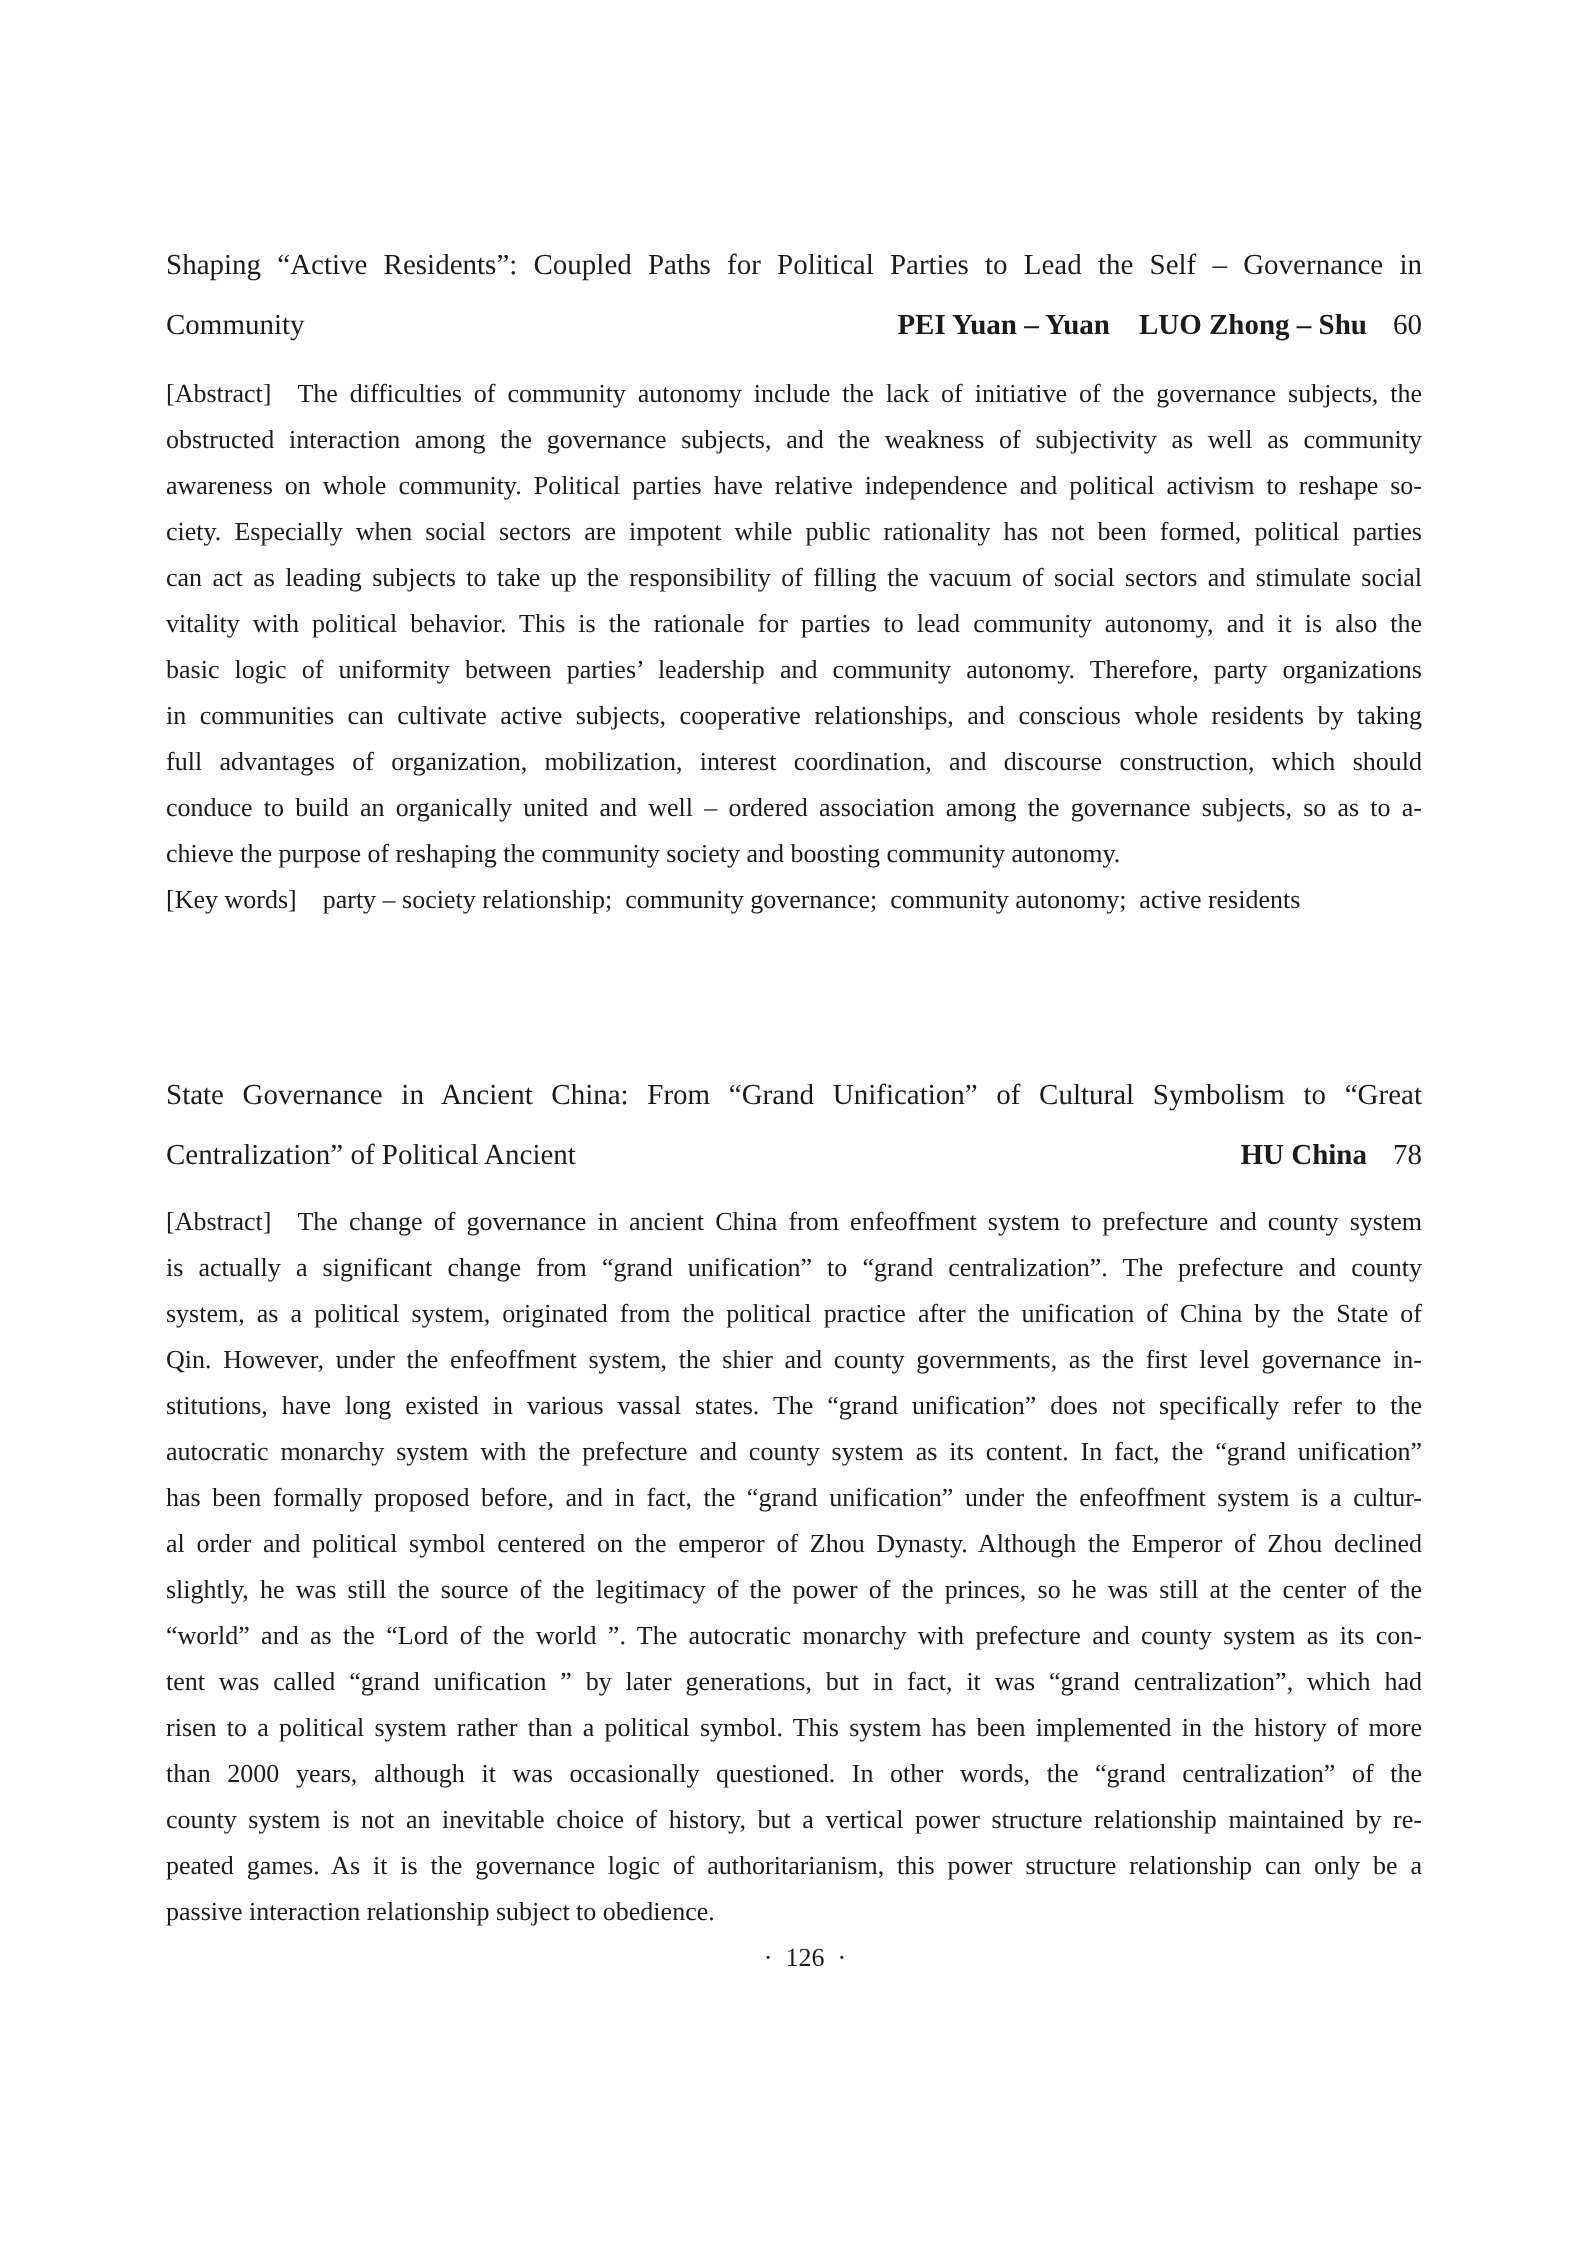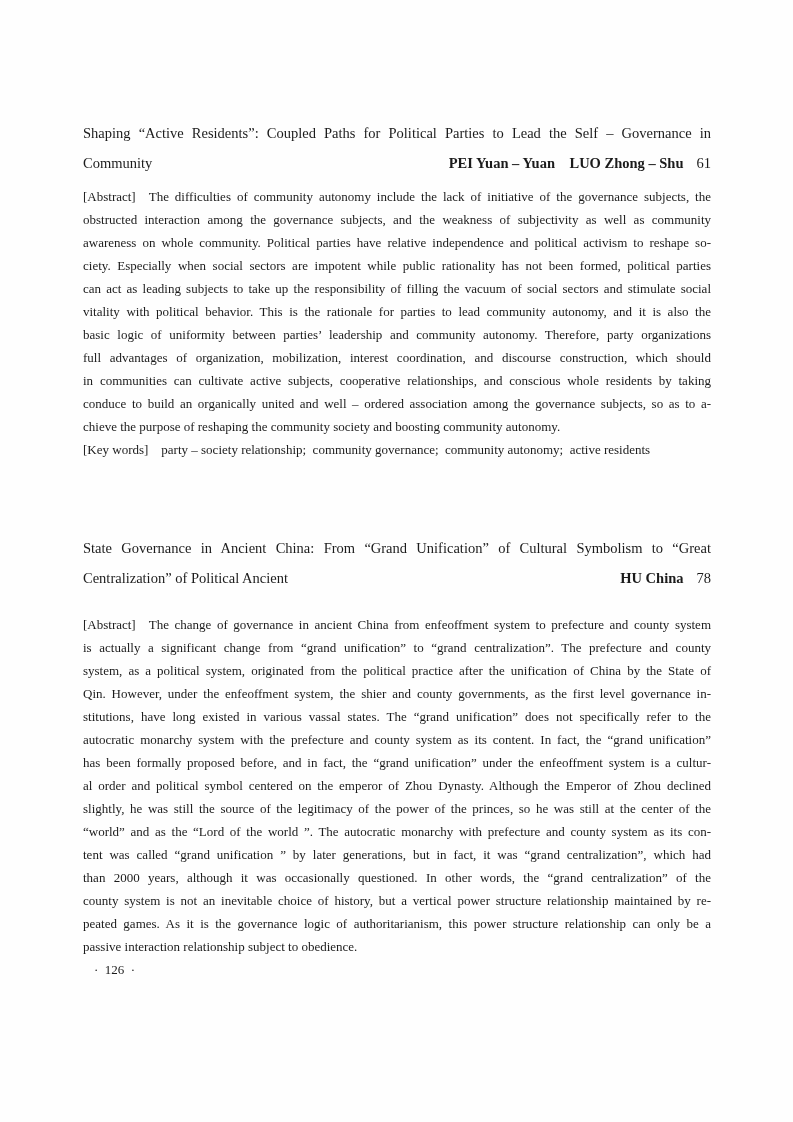--- a/index.html
+++ b/index.html
@@ -44,55 +44,55 @@
   .line {
     font-size: 13px;
     line-height: 23px;
     text-align: justify;
     text-align-last: justify;
   }
   .lines-block > .line:last-child { text-align-last: left; }
   
   .article + .article { margin-top: 72px; }
   .article .title-block { margin-bottom: 0; }
-  .article:nth-child(2) .abstract-block { margin-top: 20px; }
+  .article:nth-child(2) .abstract-block { margin-top: 6px; }
   
   .footer {
     font-size: 13px;
     line-height: 23px;
     padding-left: 11px;
-    text-align: left;
+    text-align: center;
   }
 </style>
 </head>
 <body>
 
 <div class="page">
   <div class="content">
 
     <section class="article">
       <div class="title-block">
         <div class="title-line1">Shaping “Active Residents”: Coupled Paths for Political Parties to Lead the Self – Governance in</div>
         <div class="title-line2">
           <span>Community</span>
           <span>
-            <span class="authors">PEI Yuan – Yuan LUO Zhong – Shu</span><span class="pageno">61</span>
+            <span class="authors">PEI Yuan – Yuan LUO Zhong – Shu</span><span class="pageno">60</span>
           </span>
         </div>
       </div>
       <div class="abstract-block lines-block">
           <div class="line">[Abstract] The difficulties of community autonomy include the lack of initiative of the governance subjects, the</div>
           <div class="line">obstructed interaction among the governance subjects, and the weakness of subjectivity as well as community</div>
           <div class="line">awareness on whole community.  Political parties have relative independence and political activism to reshape so-</div>
           <div class="line">ciety.  Especially when social sectors are impotent while public rationality has not been formed, political parties</div>
           <div class="line">can act as leading subjects to take up the responsibility of filling the vacuum of social sectors and stimulate social</div>
           <div class="line">vitality with political behavior.  This is the rationale for parties to lead community autonomy, and it is also the</div>
           <div class="line">basic logic of uniformity between parties’ leadership and community autonomy.  Therefore, party organizations</div>
+          <div class="line">in communities can cultivate active subjects, cooperative relationships, and conscious whole residents by taking</div>
           <div class="line">full advantages of organization, mobilization, interest coordination, and discourse construction, which should</div>
-          <div class="line">in communities can cultivate active subjects, cooperative relationships, and conscious whole residents by taking</div>
           <div class="line">conduce to build an organically united and well – ordered association among the governance subjects, so as to a-</div>
           <div class="line">chieve the purpose of reshaping the community society and boosting community autonomy.</div>
         </div>
       <div class="keywords-block lines-block">
           <div class="line">[Key words] party – society relationship; community governance; community autonomy; active residents</div>
         </div>
     </section>
 
     <section class="article">
       <div class="title-block">
@@ -109,20 +109,21 @@
           <div class="line">is actually a significant change from “grand unification” to “grand centralization”.  The prefecture and county</div>
           <div class="line">system, as a political system, originated from the political practice after the unification of China by the State of</div>
           <div class="line">Qin.  However, under the enfeoffment system, the shier and county governments, as the first level governance in-</div>
           <div class="line">stitutions, have long existed in various vassal states.  The “grand unification” does not specifically refer to the</div>
           <div class="line">autocratic monarchy system with the prefecture and county system as its content.  In fact, the “grand unification”</div>
           <div class="line">has been formally proposed before, and in fact, the “grand unification” under the enfeoffment system is a cultur-</div>
           <div class="line">al order and political symbol centered on the emperor of Zhou Dynasty.  Although the Emperor of Zhou declined</div>
           <div class="line">slightly, he was still the source of the legitimacy of the power of the princes, so he was still at the center of the</div>
           <div class="line">“world” and as the “Lord of the world ”.  The autocratic monarchy with prefecture and county system as its con-</div>
           <div class="line">tent was called “grand unification ” by later generations, but in fact, it was “grand centralization”, which had</div>
+          <div class="line">risen to a political system rather than a political symbol.  This system has been implemented in the history of more</div>
           <div class="line">than 2000 years, although it was occasionally questioned.  In other words, the “grand centralization” of the</div>
           <div class="line">county system is not an inevitable choice of history, but a vertical power structure relationship maintained by re-</div>
           <div class="line">peated games.  As it is the governance logic of authoritarianism, this power structure relationship can only be a</div>
           <div class="line">passive interaction relationship subject to obedience.</div>
         </div>
     </section>
 
     <div class="footer">· 126 ·</div>
 
   </div>

